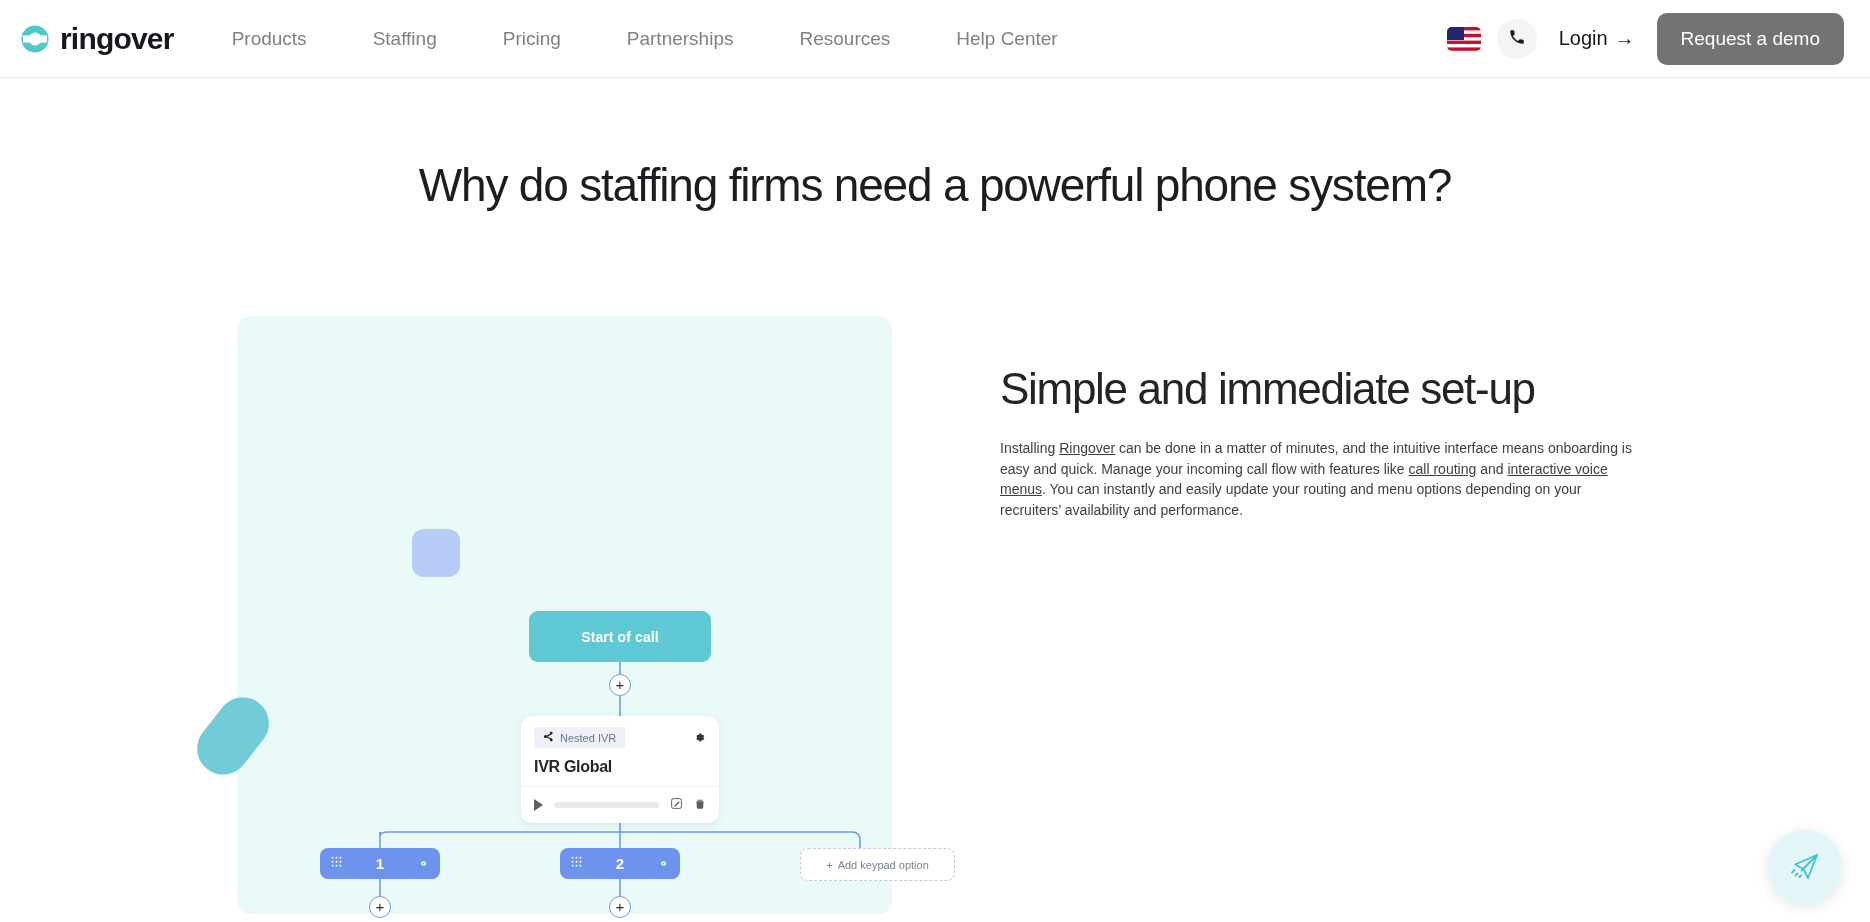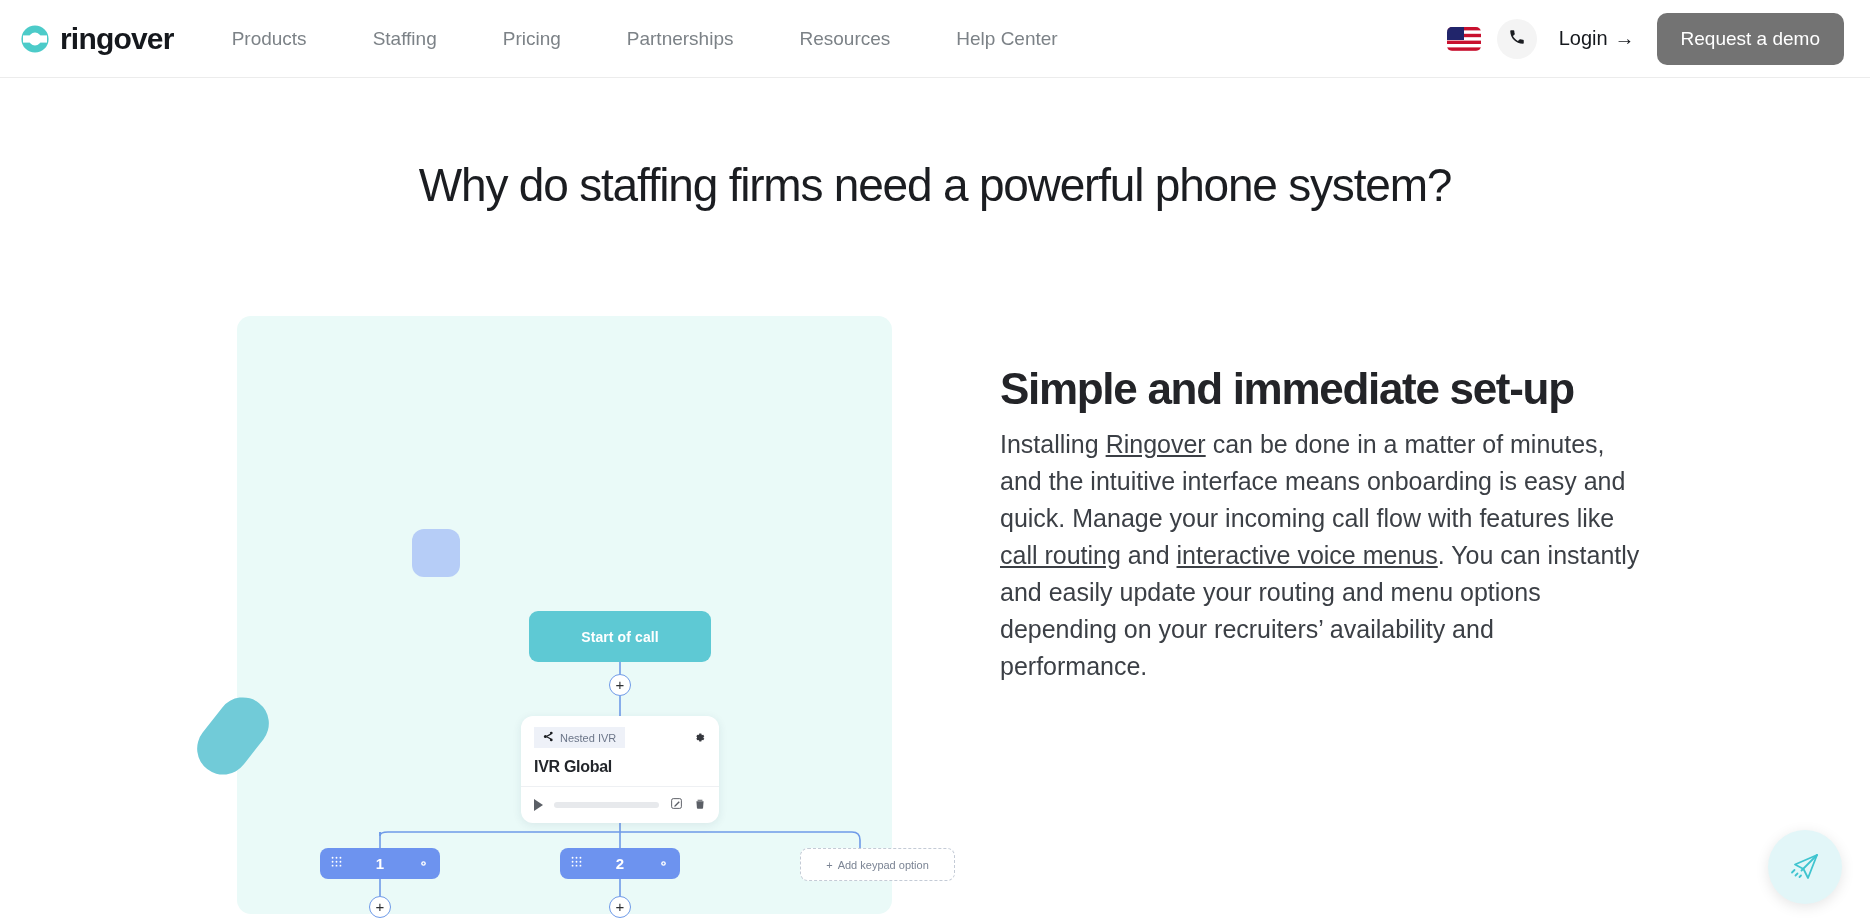--- a/index.html
+++ b/index.html
@@ -193,26 +193,26 @@
     gap: 5px; font-size: 11px; color: #7b8494;
     cursor: pointer;
   }
 
   
   .copy {
     padding-top: 110px;
     width: 640px;
   }
   .copy h2 {
-    font-size: 44px; font-weight: bold; color: #232428;
+    font-size: 44px; font-weight: normal; color: #232428;
     letter-spacing: -1.3px;
-    margin-bottom: 12px;
+    margin-bottom: 24px;
   }
   .copy p {
-    font-size: 25px; line-height: 1.48; color: #3b3f45;
+    font-size: 14px; line-height: 1.48; color: #3b3f45;
   }
   .copy a { color: #3b3f45; text-decoration: underline; cursor: pointer; }
 
   
   .fab {
     position: absolute;
     right: 28px; bottom: 18px;
     width: 74px; height: 74px;
     border-radius: 50%;
     background: #e2f6f8;

